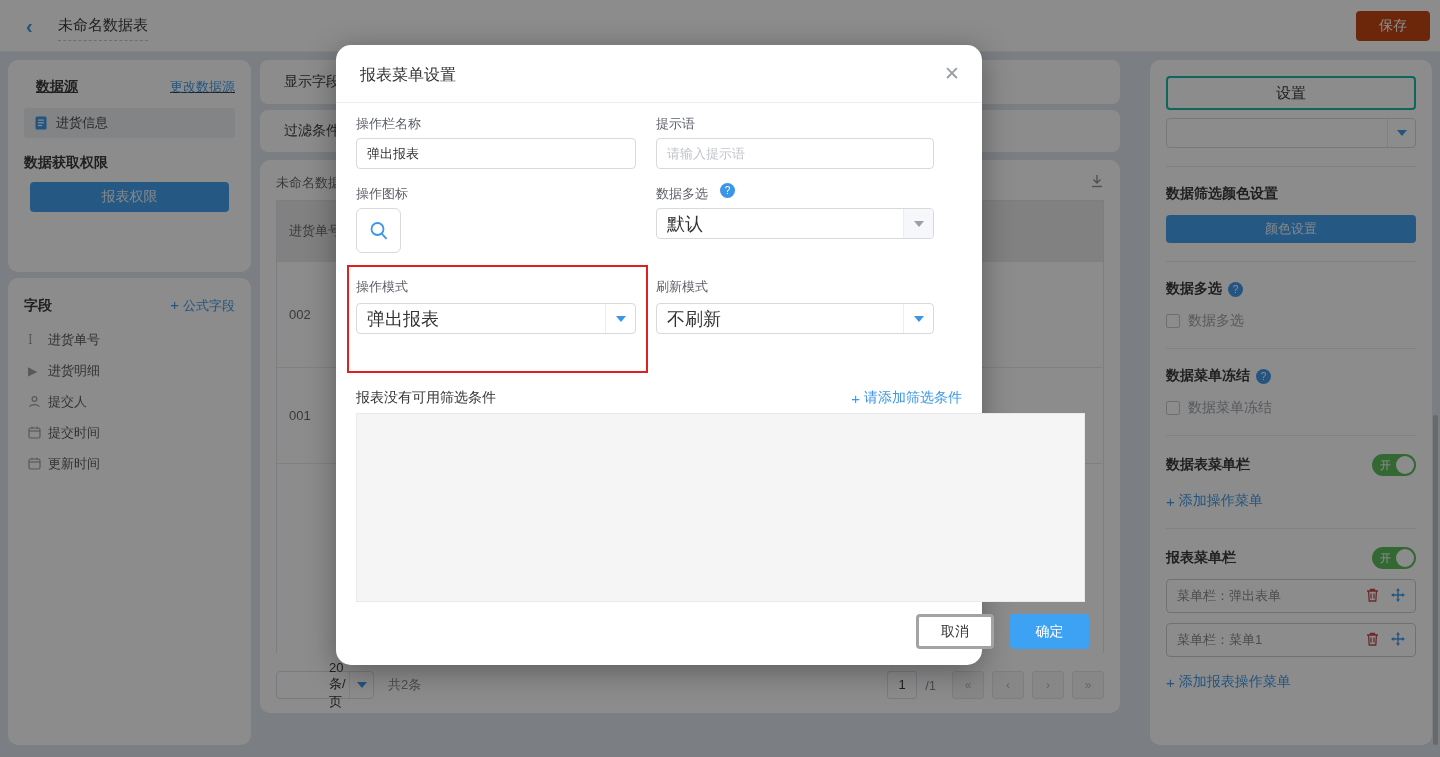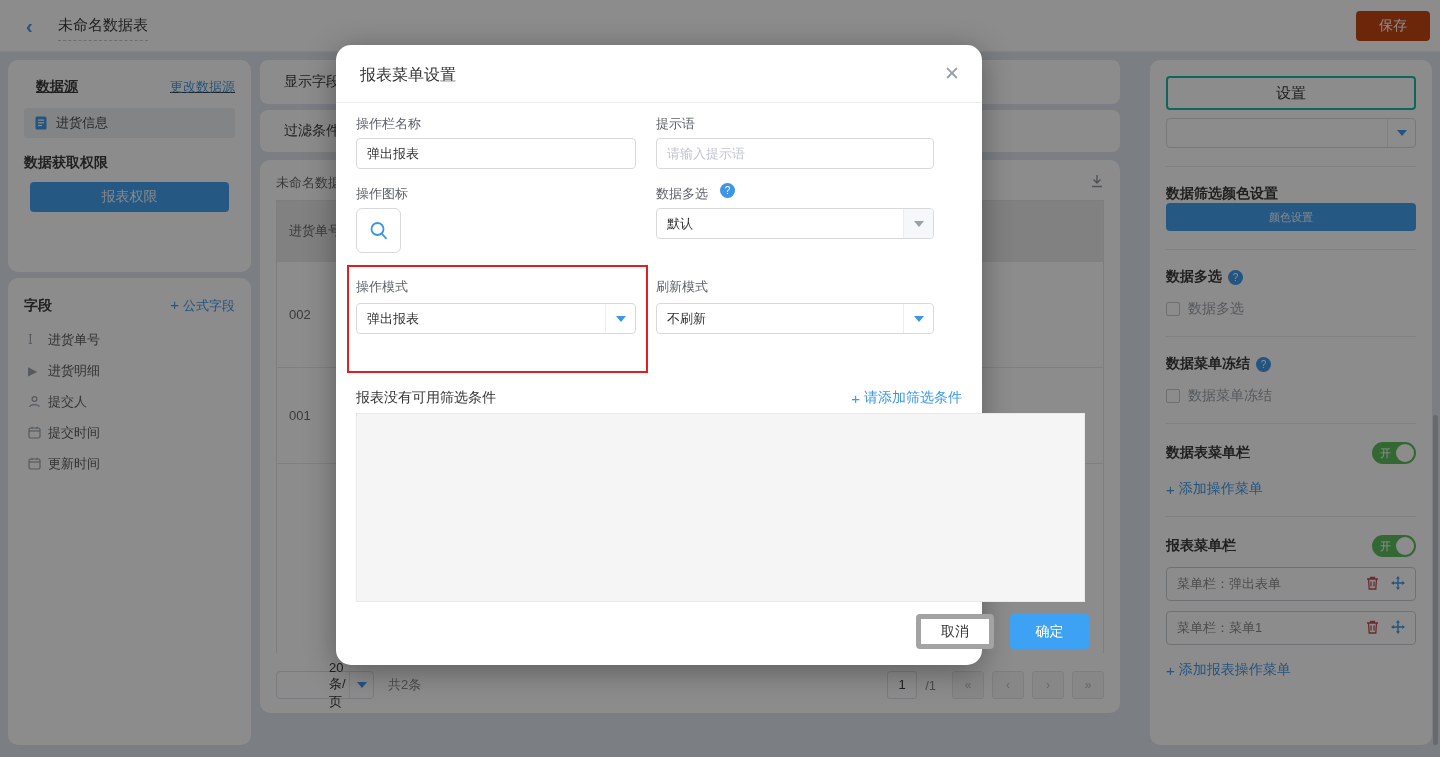--- a/index.html
+++ b/index.html
@@ -60,48 +60,48 @@
   #settings-btn { width:100%; height:34px; border:2px solid #14b8a6; background:#fff; border-radius:4px; font-size:15px; color:#333; }
   .rlabel { font-size:13px; color:#555; margin-top:14px; }
   .rdrop { margin-top:8px; height:30px; border:1px solid #d5d9de; border-radius:4px; background:#fff; display:flex; }
   .rdrop .v { flex:1; }
   .rdrop .arr { width:28px; border-left:1px solid #e6e8eb; display:flex; align-items:center; justify-content:center; }
   .rdiv { border:none; border-top:1px solid #e8eaec; margin:18px 0; }
   .rtitle { font-size:14px; font-weight:bold; display:flex; align-items:center; }
   .q-ic { display:inline-flex; width:15px; height:15px; border-radius:50%; background:#3b96e8; color:#fff; font-size:10px; align-items:center; justify-content:center; margin-left:6px; font-weight:normal; }
   .cbrow { margin-top:14px; display:flex; align-items:center; font-size:14px; color:#9aa0a8; }
   .cbox { width:14px; height:14px; border:1px solid #c4c8cc; border-radius:2px; background:#fff; margin-right:8px; }
-  #color-btn { width:100%; height:28px; background:#3d9ff0; color:#eef4fa; border:none; border-radius:4px; font-size:11px; }
+  #color-btn { margin-top:12px; width:100%; height:28px; background:#3d9ff0; color:#eef4fa; border:none; border-radius:4px; font-size:13px; }
   .toggle-row { display:flex; align-items:center; justify-content:space-between; }
   .toggle { width:44px; height:22px; border-radius:11px; background:#57bb56; position:relative; color:#fff; font-size:11px; }
   .toggle .tg-label { position:absolute; left:8px; top:4px; }
   .toggle .knob { position:absolute; right:2px; top:2px; width:18px; height:18px; border-radius:50%; background:#fff; }
   .rlink { margin-top:16px; font-size:14px; color:#3b96e8; display:flex; align-items:center; }
   .menu-item { margin-top:10px; height:34px; border:1px solid #c9ced4; border-radius:4px; display:flex; align-items:center; padding:0 10px; font-size:13px; color:#888; background:#fff; }
   .menu-item .mi-icons { margin-left:auto; display:flex; gap:12px; align-items:center; }
   #scrollbar { left:1433px; top:415px; width:5px; height:330px; background:#b9bdc2; border-radius:3px; }
   
   #overlay { left:0; top:0; width:1440px; height:757px; background:rgba(10,10,10,0.47); z-index:50; }
   #modal { left:336px; top:45px; width:646px; height:620px; background:#fff; border-radius:15px; box-shadow:0 6px 30px rgba(0,0,0,0.35); z-index:60; }
   #modal-title { left:24px; top:20px; font-size:16px; color:#333; }
   #modal-close { right:22px; top:17px; font-size:19px; color:#9aa0a8; }
   #modal-hr { left:0; right:0; top:57px; border:none; border-top:1px solid #ececec; position:absolute; }
   .mlabel { position:absolute; font-size:13px; color:#5a5e66; }
   .minput { position:absolute; height:31px; border:1px solid #d9d9d9; border-radius:4px; font-size:13px; color:#333; padding:0 10px; font-family:inherit; }
   .minput::placeholder { color:#c0c4cc; }
   .mdrop { position:absolute; height:31px; border:1px solid #d9d9d9; border-radius:4px; background:#fff; display:flex; }
-  .mdrop .v { flex:1; font-size:13px; color:#333; display:flex; align-items:center; padding-left:10px;font-family:Liberation Mono, monospace; }
+  .mdrop .v { flex:1; font-size:18px; color:#333; display:flex; align-items:center; padding-left:10px;font-family:Liberation Mono, monospace; }
   .mdrop .arr { width:30px; border-left:1px solid #ebedef; display:flex; align-items:center; justify-content:center; }
   .mdrop .arr.shaded { background:#f5f7fa; border-radius:0 3px 3px 0; }
   #icon-btn { position:absolute; left:20px; top:163px; width:45px; height:45px; border:1px solid #d9d9d9; border-radius:6px; background:#fff; display:flex; align-items:center; justify-content:center; }
   #red-box { position:absolute; left:11px; top:220px; width:301px; height:108px; border:2px solid #e21f1f; pointer-events:none; z-index:70; }
   #filter-hint { position:absolute; left:20px; top:344px; font-size:14px; color:#333; }
   #add-filter { position:absolute; right:20px; top:344px; font-size:14px; color:#3b96e8; display:flex; align-items:center; }
   #filter-area { position:absolute; left:20px; top:368px; width:729px; height:189px; background:#f5f5f6; border:1px solid #e9e9e9; }
-  #cancel-btn { position:absolute; left:580px; top:569px; width:78px; height:35px; background:#fff; border:5px solid #a3a3a3; border-radius:4px; font-size:14px; color:#333; }
+  #cancel-btn { position:absolute; left:580px; top:569px; width:78px; height:35px; background:#fff; border:3px solid #a3a3a3; border-radius:4px; font-size:14px; color:#333; }
   #ok-btn { position:absolute; left:674px; top:569px; width:79px; height:35px; background:#3da2f3; border:none; border-radius:4px; font-size:14px; color:#fff; }
 </style>
 </head>
 <body>
 
 <div id="topbar" class="abs">
   <span id="back-ic" class="abs">‹</span>
   <span id="doc-title" class="abs">未命名数据表</span>
   <button id="save-btn" class="abs">保存</button>
 </div>

